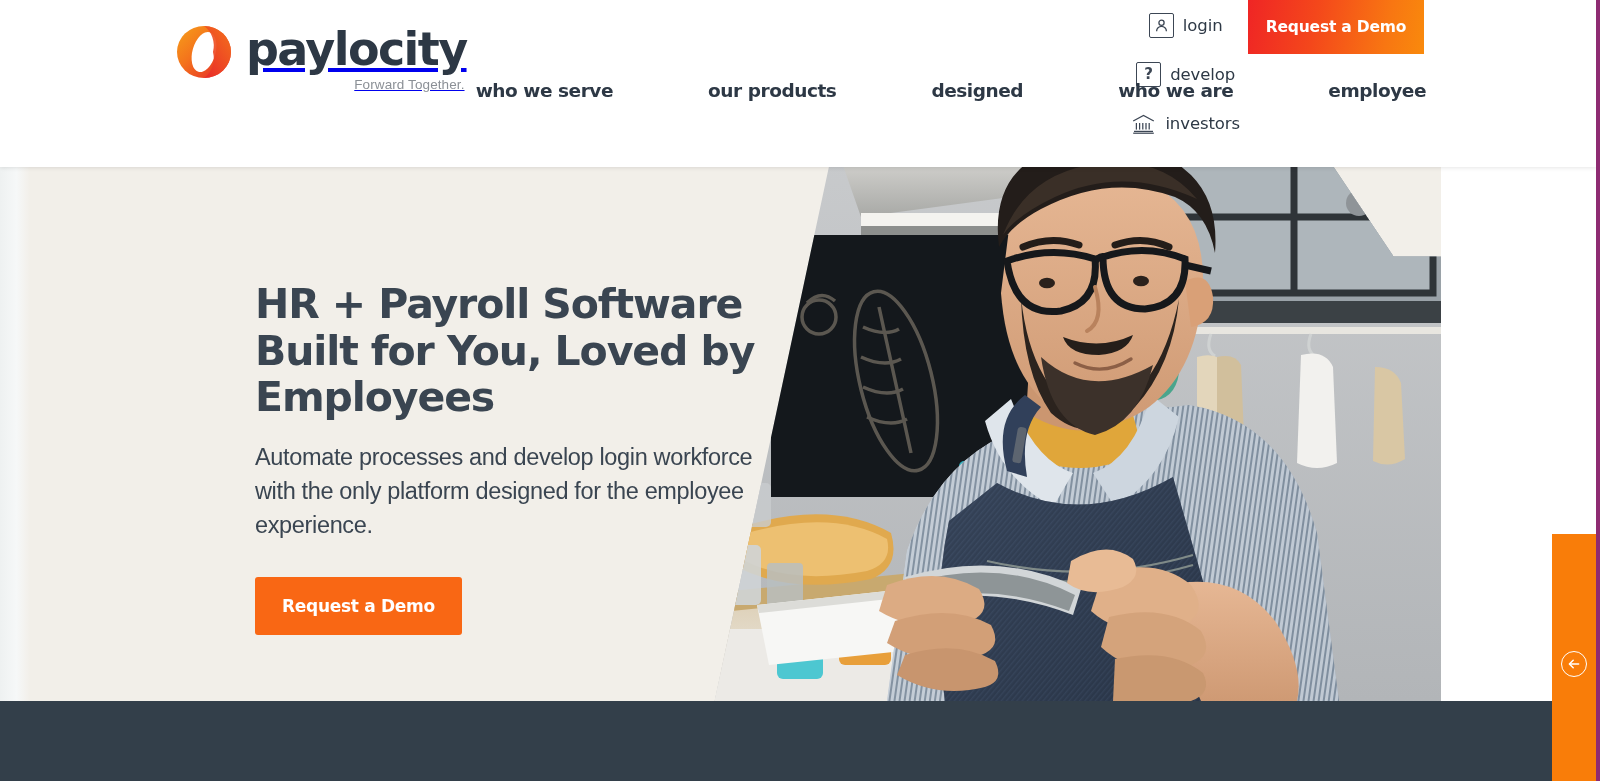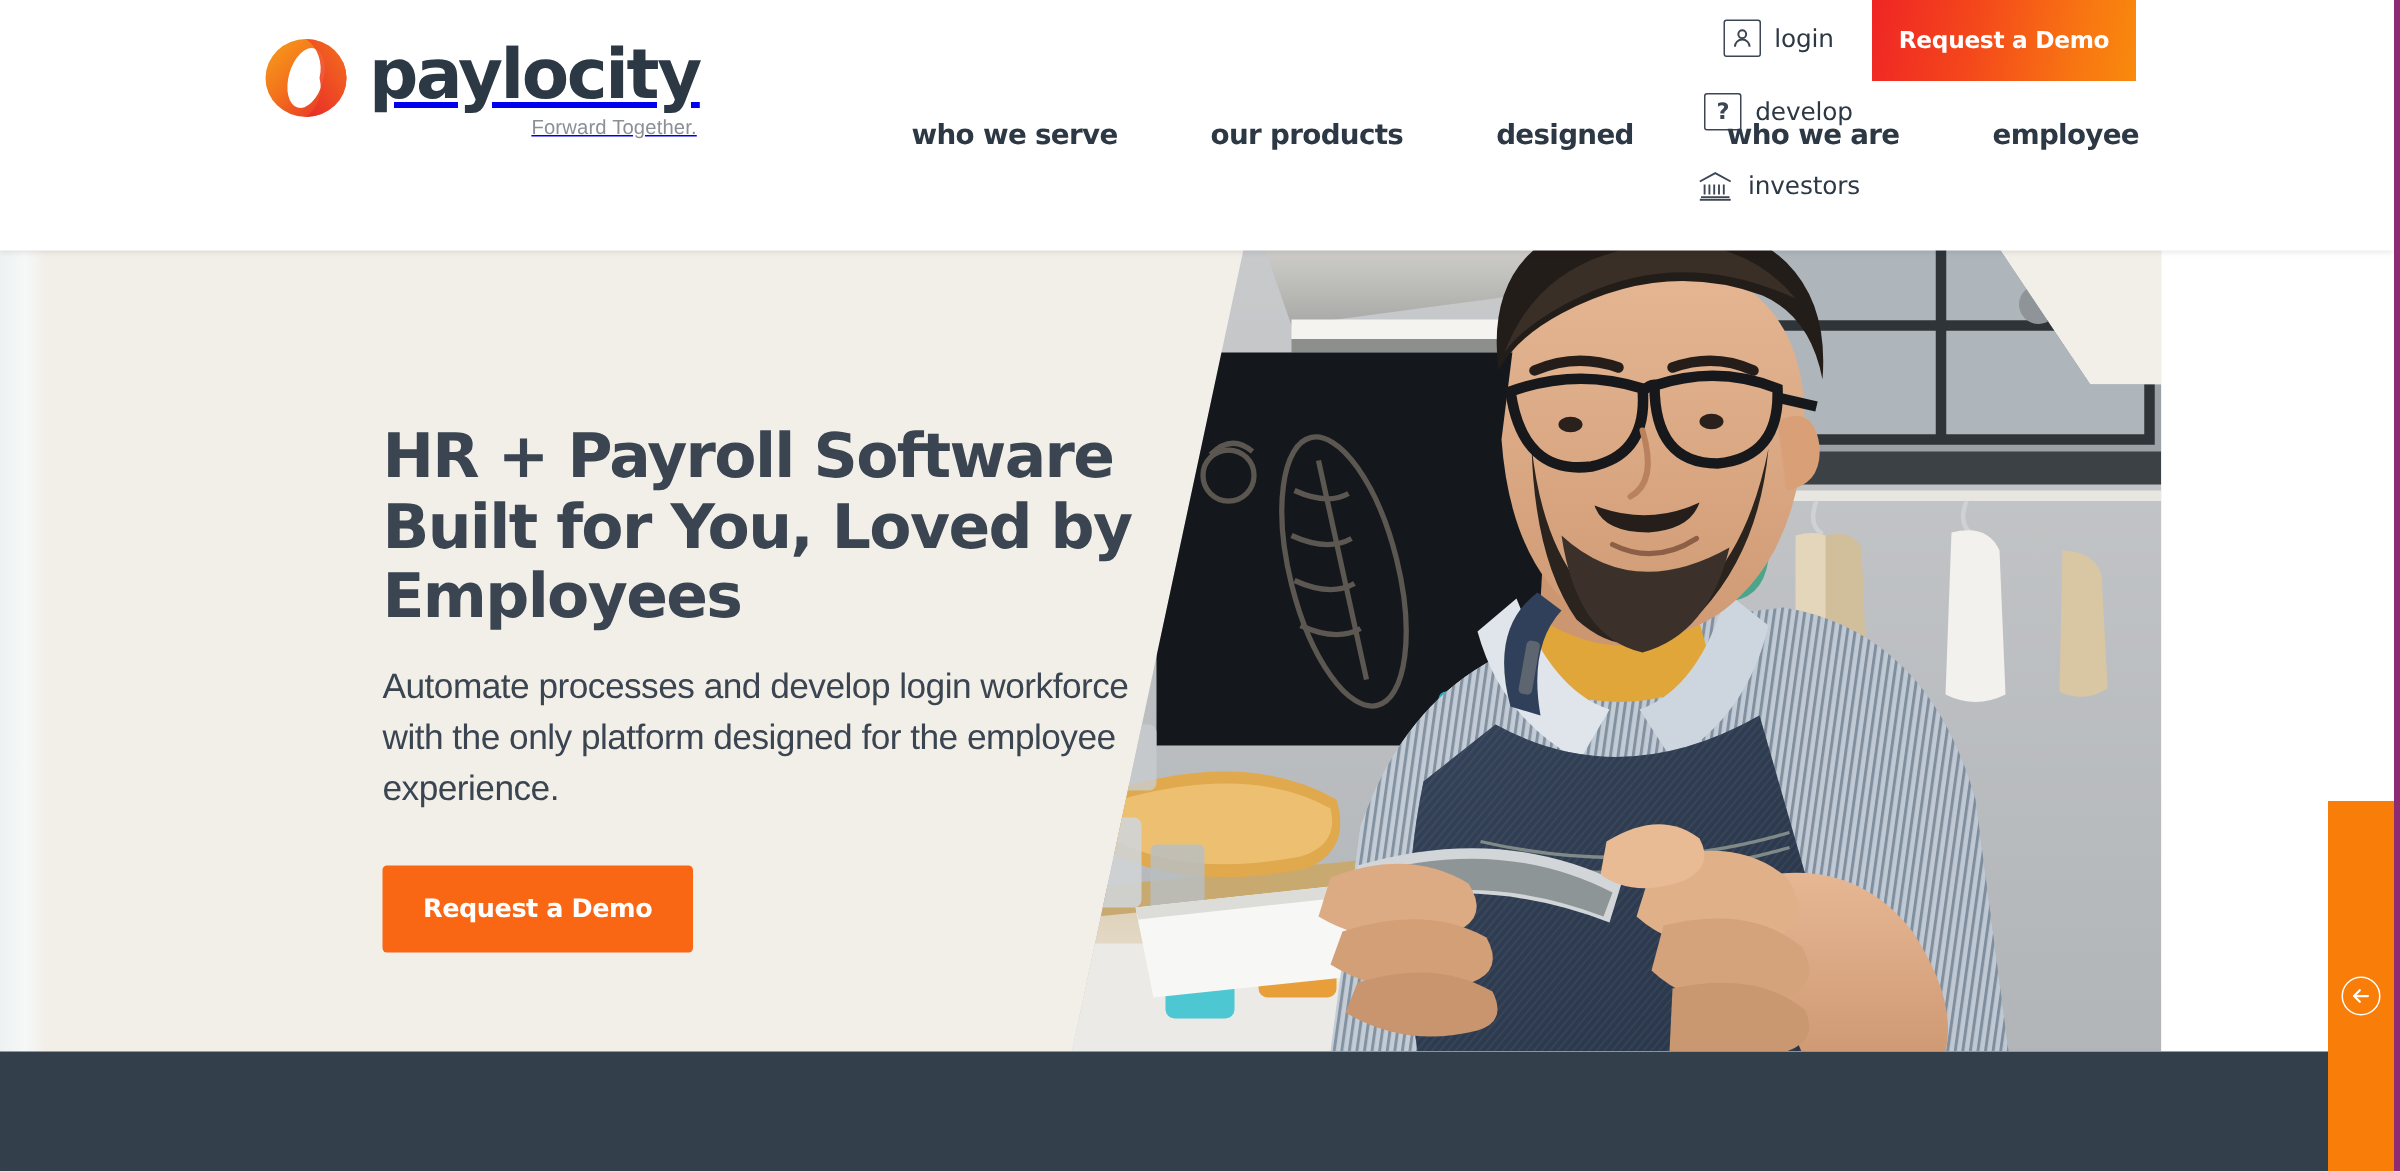--- a/index.html
+++ b/index.html
@@ -148,21 +148,21 @@
     gap: 0;
   }
   .nav-link {
     font-size: 18.5px;
     font-weight: bold;
     color: #2d3845;
     text-decoration: none;
     font-family: "DejaVu Sans", sans-serif;
     letter-spacing: -0.45px;
     padding: 0 0 0 0;
-    margin-left: 62px;
+    margin-left: 95px;
     cursor: pointer;
     white-space: nowrap;
   }
   .nav-link:first-child { margin-left: 0; }
 
   
   .hero {
     position: absolute;
     left: 0; top: 131px;
     width: 1441px;

